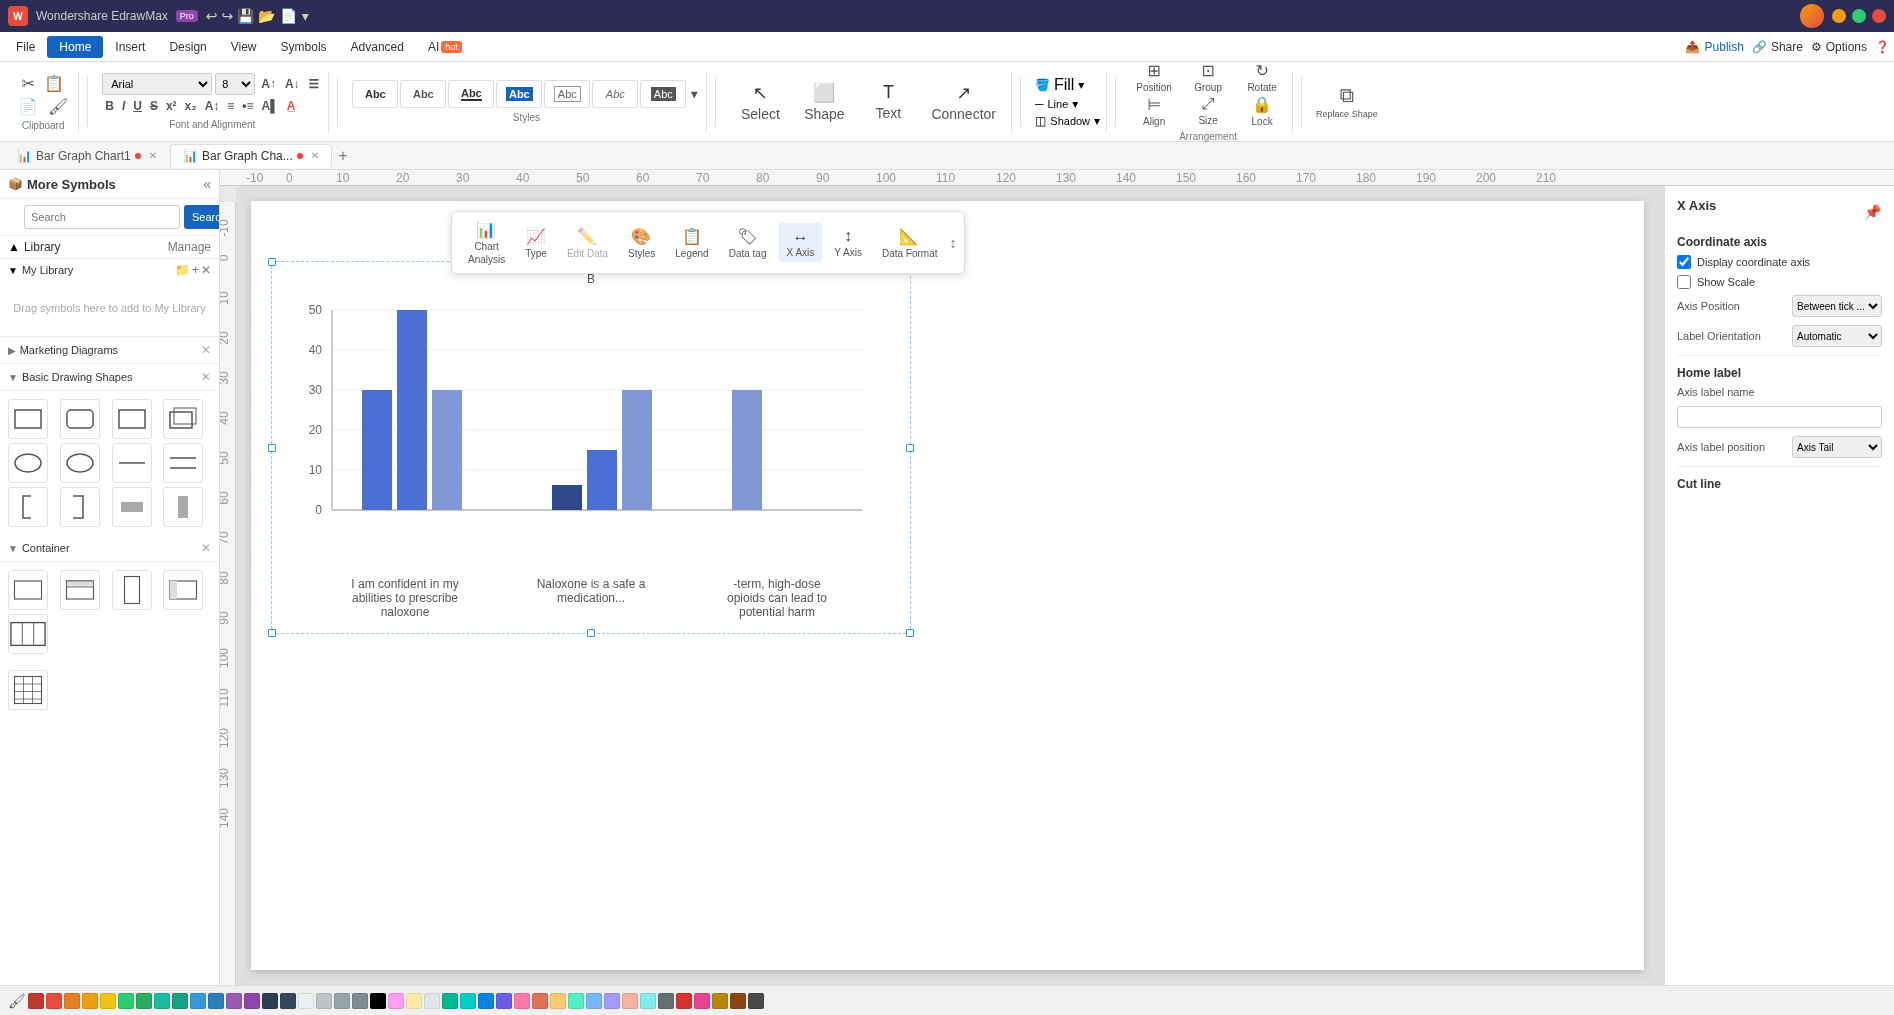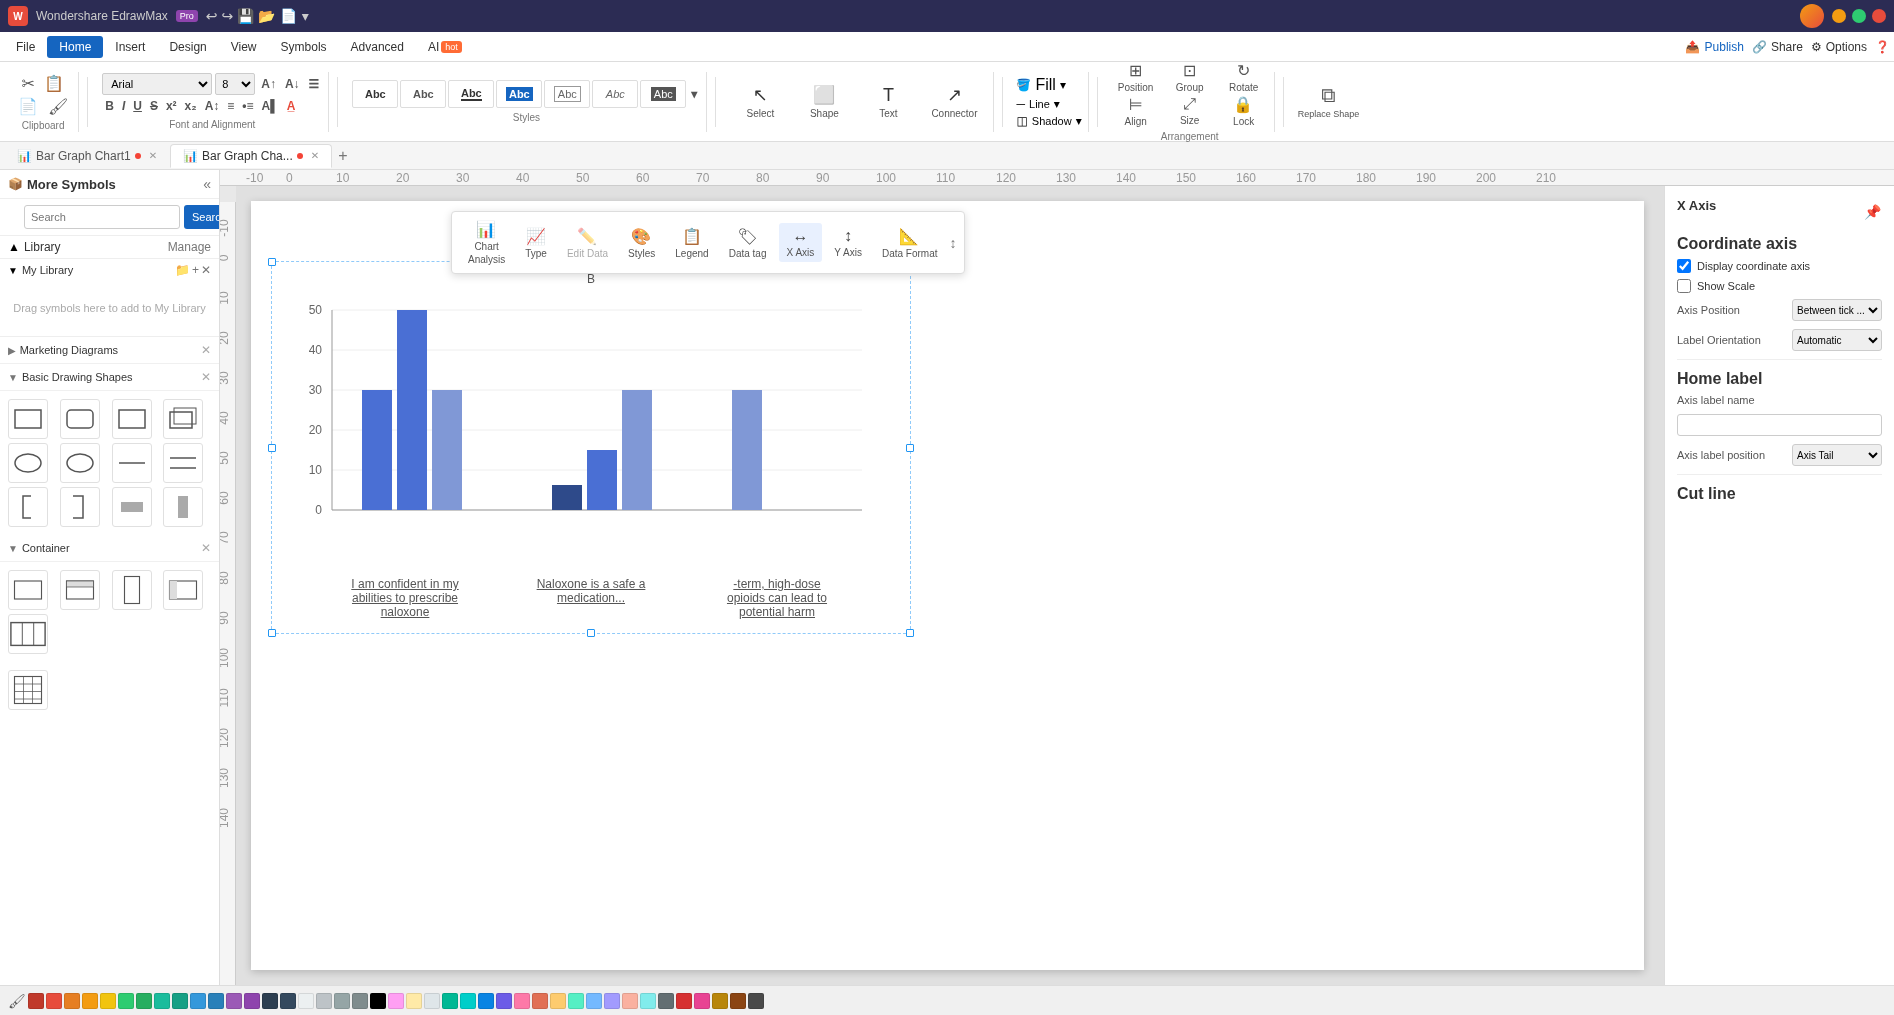--- a/index.html
+++ b/index.html
@@ -62,21 +62,21 @@
     
     .styles-row { display: flex; gap: 2px; align-items: center; }
 
     
     .tool-btn {
       display: flex; flex-direction: column; align-items: center; justify-content: center;
       background: none; border: 1px solid transparent; border-radius: 3px; cursor: pointer;
       padding: 4px 8px; gap: 2px; color: #333; min-width: 60px;
     }
     .tool-btn .tool-icon { font-size: 18px; }
-    .tool-btn .tool-label { font-size: 10px; color: #555; }
+    .tool-btn .tool-label { font-size: 14px; color: #555; }
     .arr-btn { display: flex; flex-direction: column; align-items: center; gap: 2px; cursor: pointer; min-width: 48px; }
     .arr-btn-icon { font-size: 16px; color: #555; }
     .arr-btn-label { font-size: 10px; color: #555; }
 
     .replace-btn { display: flex; flex-direction: column; align-items: center; gap: 2px; cursor: pointer; min-width: 48px; }
     .replace-icon { font-size: 20px; color: #555; }
     .replace-label { font-size: 9px; color: #555; text-align: center; }
 
     
     #tab-bar {
@@ -138,21 +138,21 @@
     .legend-item { display: flex; align-items: center; gap: 4px; font-size: 11px; }
     .legend-dot { width: 10px; height: 10px; border-radius: 50%; }
 
     
     #x-axis-panel {
       position: absolute; right: 0; top: 0; width: 230px; background: #fff;
       border-left: 1px solid #ddd; padding: 12px; z-index: 10; height: 100%;
       overflow-y: auto;
     }
     #x-axis-panel h3 { font-size: 13px; font-weight: bold; color: #333; margin-bottom: 12px; }
-    .panel-section-title { font-size: 16px; font-weight: 600; color: #333; margin: 10px 0 6px 0; }
+    .panel-section-title { font-size: 12px; font-weight: 600; color: #333; margin: 10px 0 6px 0; }
     .checkbox-row { display: flex; align-items: center; gap: 6px; margin-bottom: 6px; }
     .checkbox-row input[type="checkbox"] { width: 14px; height: 14px; cursor: pointer; }
     .checkbox-row label { font-size: 11px; color: #333; cursor: pointer; }
     .form-row { display: flex; align-items: center; gap: 6px; margin-bottom: 8px; }
     .form-label { font-size: 11px; color: #555; flex: 1; }
     .form-select { height: 22px; border: 1px solid #ccc; border-radius: 3px; font-size: 10px; min-width: 90px; cursor: pointer; }
     .form-input { height: 22px; border: 1px solid #ccc; border-radius: 3px; font-size: 10px; padding: 0 4px; flex: 1; }
     .section-divider { border: none; border-top: 1px solid #eee; margin: 8px 0; }
     .panel-header-row { display: flex; align-items: center; }
     .panel-pin-btn { background: none; border: none; cursor: pointer; font-size: 14px; color: #777; margin-left: auto; }
@@ -708,21 +708,21 @@
               <rect x="340" y="100" width="30" height="120" fill="#8098d6"></rect>
 
               <rect x="450" y="100" width="30" height="120" fill="#8098d6"></rect>
 
               <line x1="50" y1="20" x2="50" y2="220" stroke="#999" stroke-width="1"></line>
             </svg>
 
             
 
             
-            <div style="display:flex;justify-content:space-around;padding:4px 30px;font-size:10px;color:#555;text-align:center;text-decoration:underline;">
+            <div style="display:flex;justify-content:space-around;padding:4px 30px;font-size:10px;color:#555;text-align:center;">
               <div style="width:120px;">I am confident in my abilities to prescribe naloxone</div>
               <div style="width:120px;">Naloxone is a safe a medication...</div>
               <div style="width:120px;">-term, high-dose opioids can lead to potential harm</div>
             </div>
           </div>
         </div>
 
         <div id="x-axis-panel">
           <div class="panel-header-row">
             <h3>X Axis</h3>

